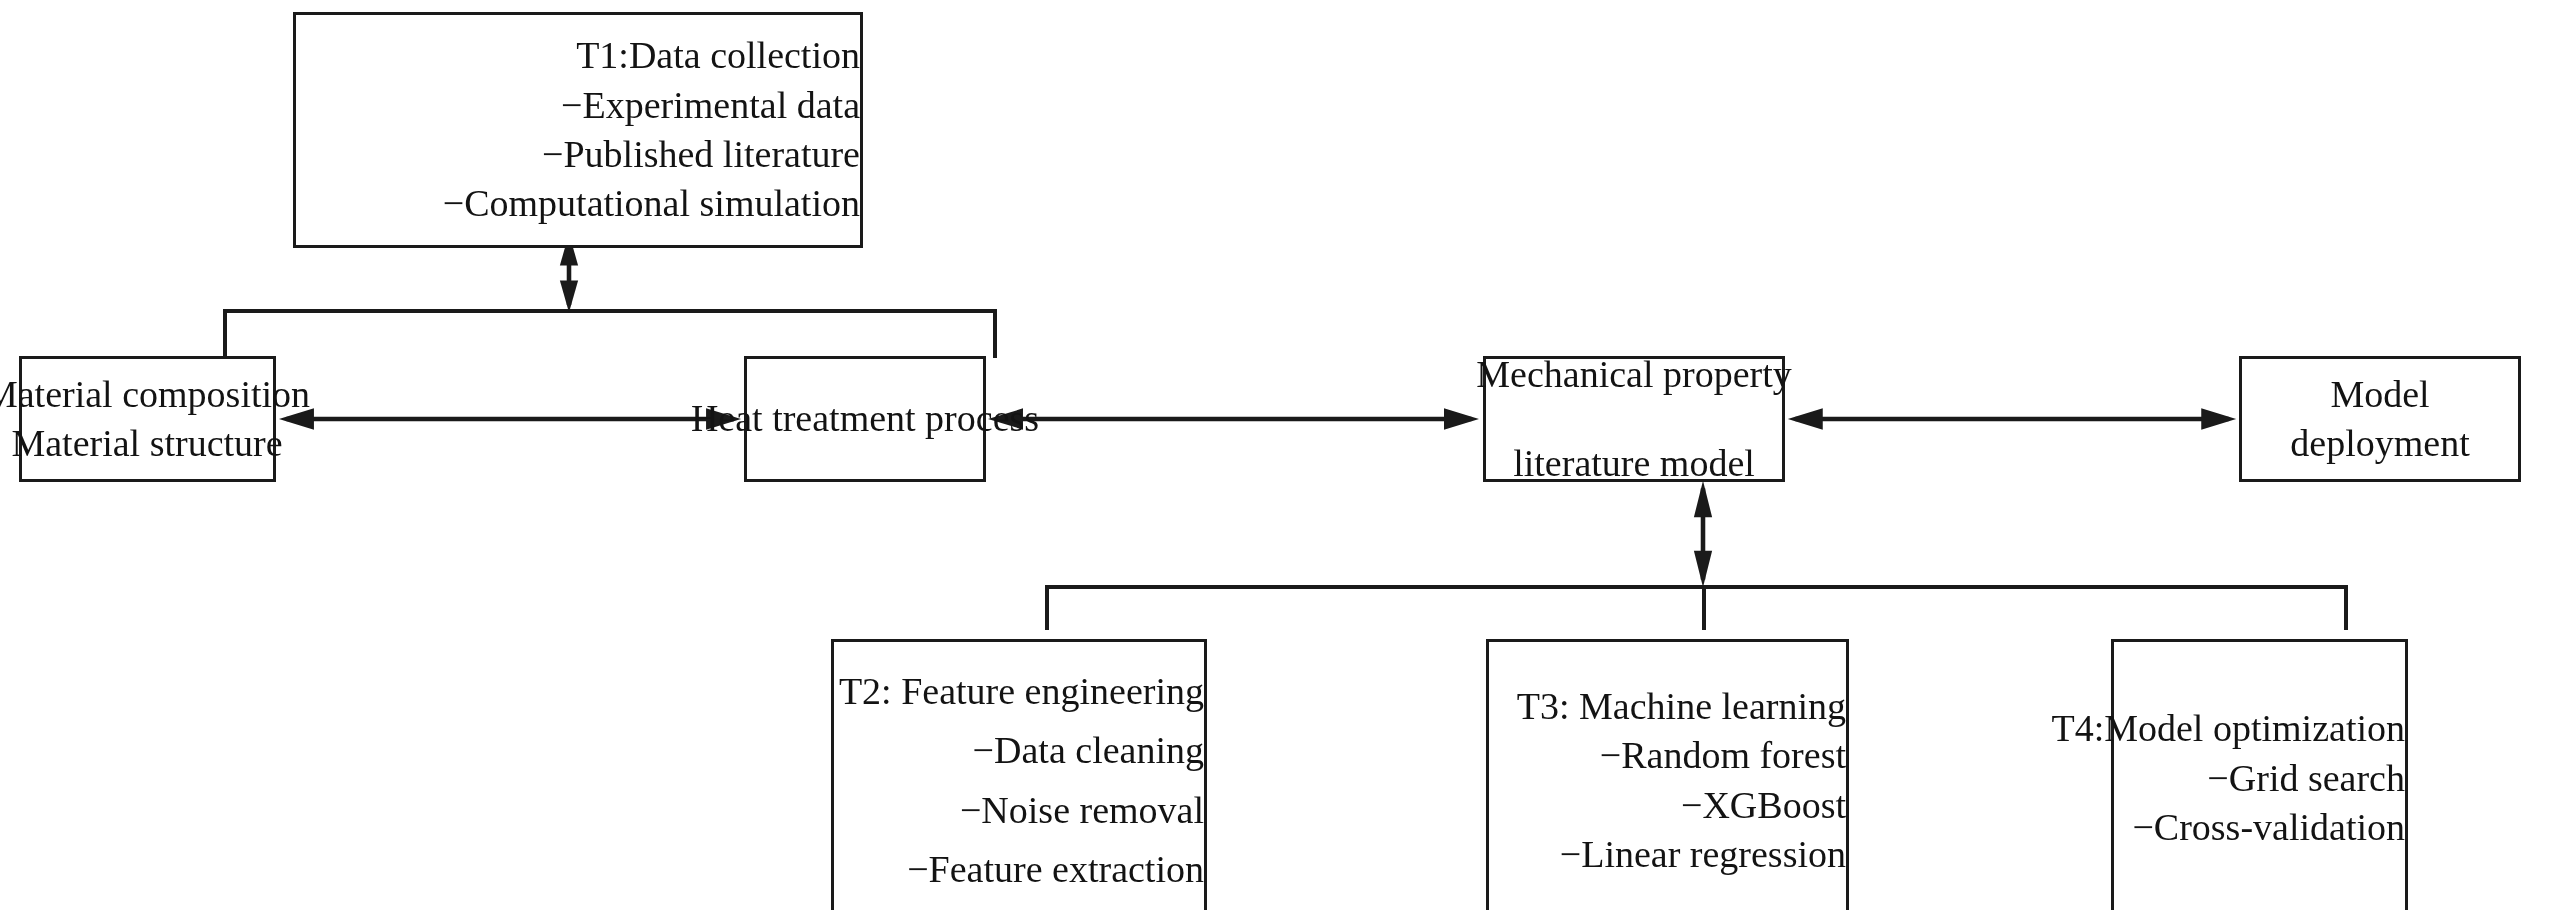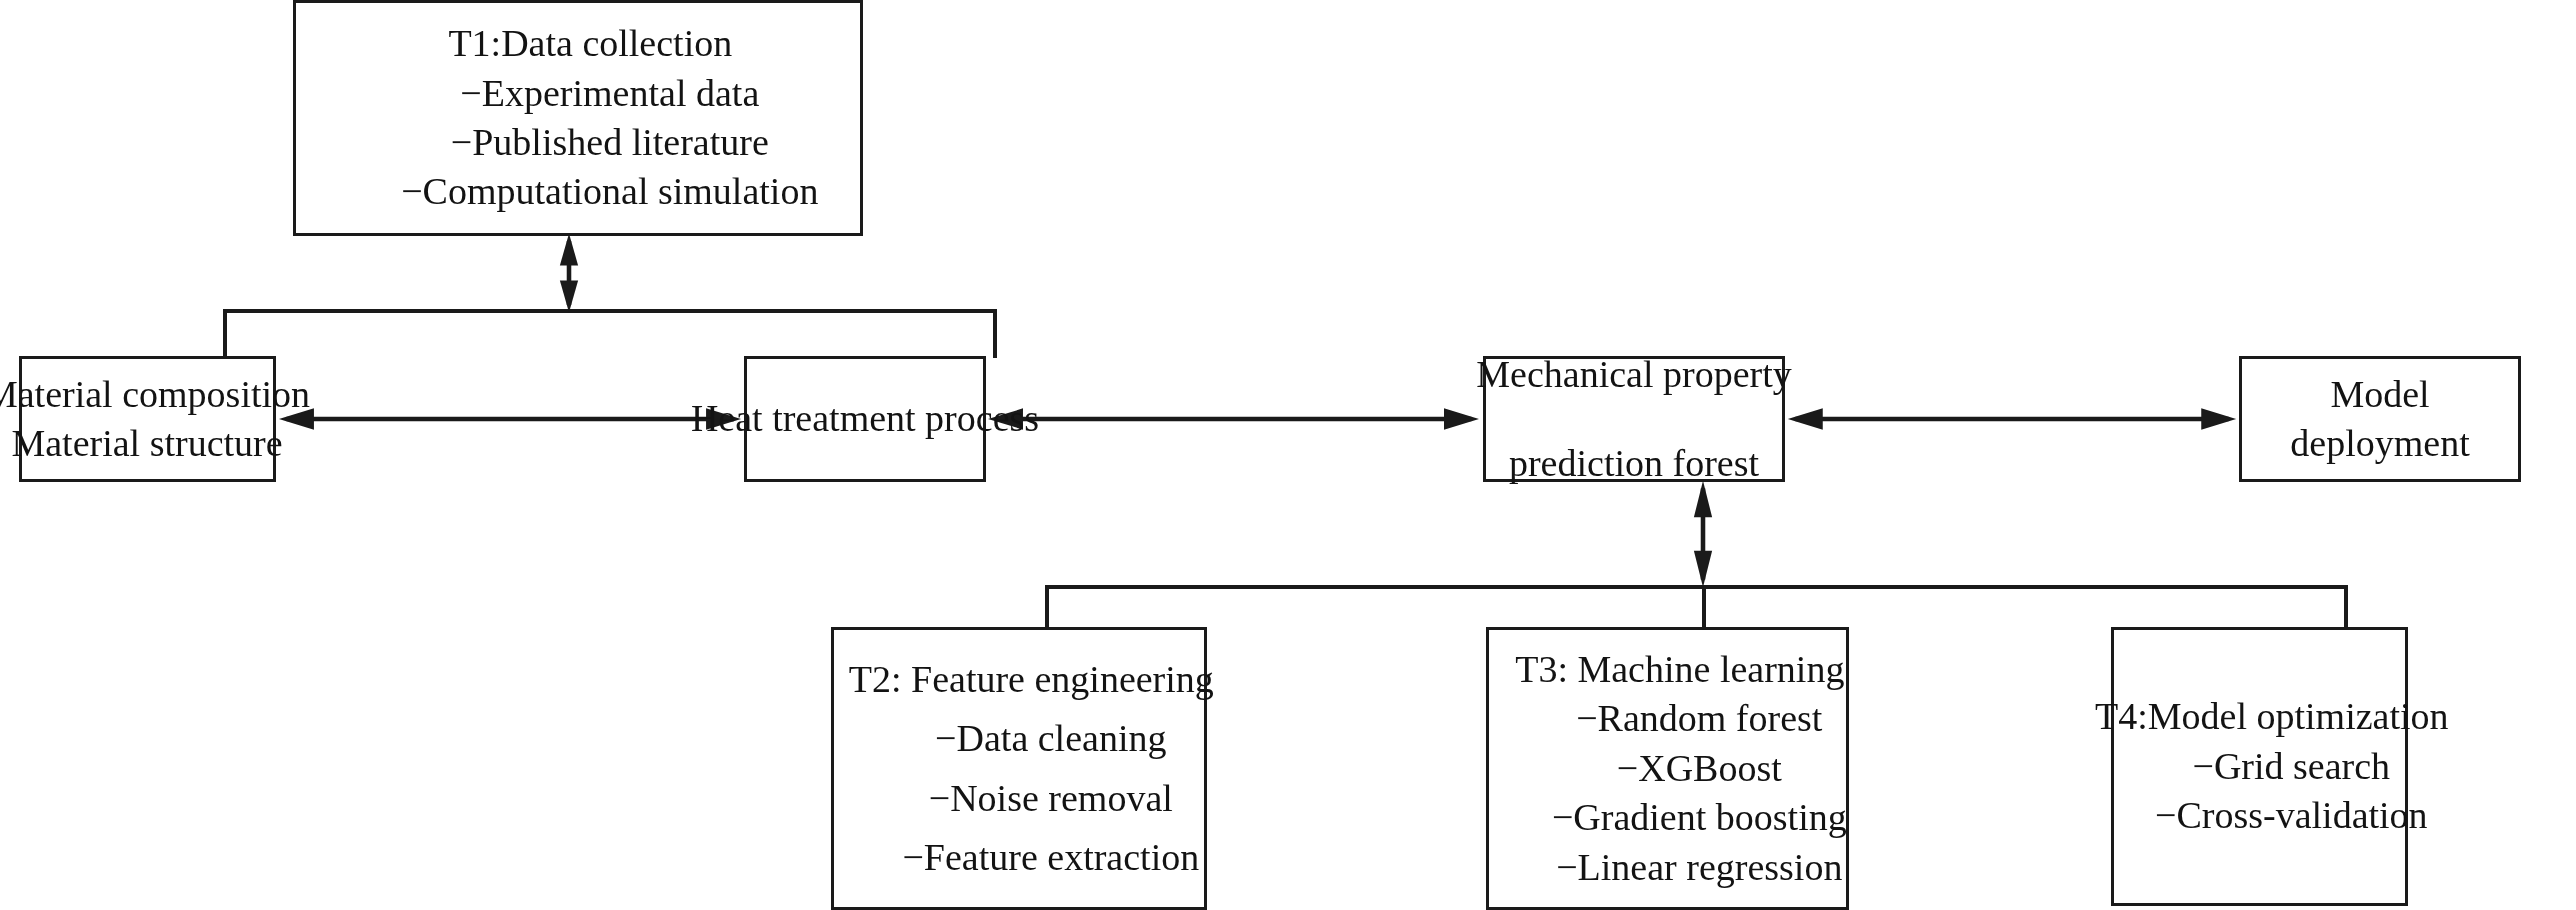--- a/index.html
+++ b/index.html
@@ -20,21 +20,21 @@
     position: absolute;
     box-sizing: border-box;
     border: 3.1px solid #1a1a1a;
     background: #ffffff;
     display: flex;
     flex-direction: column;
     justify-content: center;
     z-index: 3;
   }
   .node.center { align-items: center; }
-  .node.left   { align-items: center; }
+  .node.left   { align-items: flex-end; margin-top: 12px; }
   .ln {
     display: block;
     white-space: pre;
     line-height: 1.30;
     font-size: 38px;
   }
   .title-ln { padding-left: 20px; }
   .bullet-ln { padding-left: 59px; }
   .node.center .ln { padding-left: 0; }
 
@@ -85,21 +85,21 @@
     <span class="ln">Material composition</span>
     <span class="ln">Material structure</span>
   </div>
 
   <div class="node center" id="node-heat" style="left:744px; top:356px; width:242px; height:126px;">
     <span class="ln">Heat treatment process</span>
   </div>
 
   <div class="node center" id="node-mechanical" style="left:1483px; top:356px; width:302px; height:126px;gap:39px;">
     <span class="ln">Mechanical property</span>
-    <span class="ln">prediction forest</span>
+    <span class="ln">literature model</span>
   </div>
 
   <div class="node center" id="node-deployment" style="left:2239px; top:356px; width:282px; height:126px;">
     <span class="ln">Model</span>
     <span class="ln">deployment</span>
   </div>
 
   <div class="arrow-h" style="left:276px; top:400px; width:468px; height:38px;">
     <svg width="468" height="38" viewBox="0 0 608 50">
       <line x1="10" y1="25" x2="598" y2="25" stroke="#1a1a1a" stroke-width="6"></line>
@@ -141,21 +141,20 @@
     <span class="ln title-ln">T2: Feature engineering</span>
     <span class="ln bullet-ln">−Data cleaning</span>
     <span class="ln bullet-ln">−Noise removal</span>
     <span class="ln bullet-ln">−Feature extraction</span>
   </div>
 
   <div class="node left" id="node-t3" style="left:1486px; top:627px; width:363px; height:283px; padding:0 0 0 4.6px;">
     <span class="ln title-ln">T3: Machine learning</span>
     <span class="ln bullet-ln">−Random forest</span>
     <span class="ln bullet-ln">−XGBoost</span>
-    <span class="ln bullet-ln">−Gradient boosting</span>
     <span class="ln bullet-ln">−Linear regression</span>
   </div>
 
   <div class="node left" id="node-t4" style="left:2111px; top:627px; width:297px; height:279px; padding:0 0 0 4.6px;">
     <span class="ln title-ln">T4:Model optimization</span>
     <span class="ln bullet-ln">−Grid search</span>
     <span class="ln bullet-ln">−Cross-validation</span>
   </div>
 
 </div>

